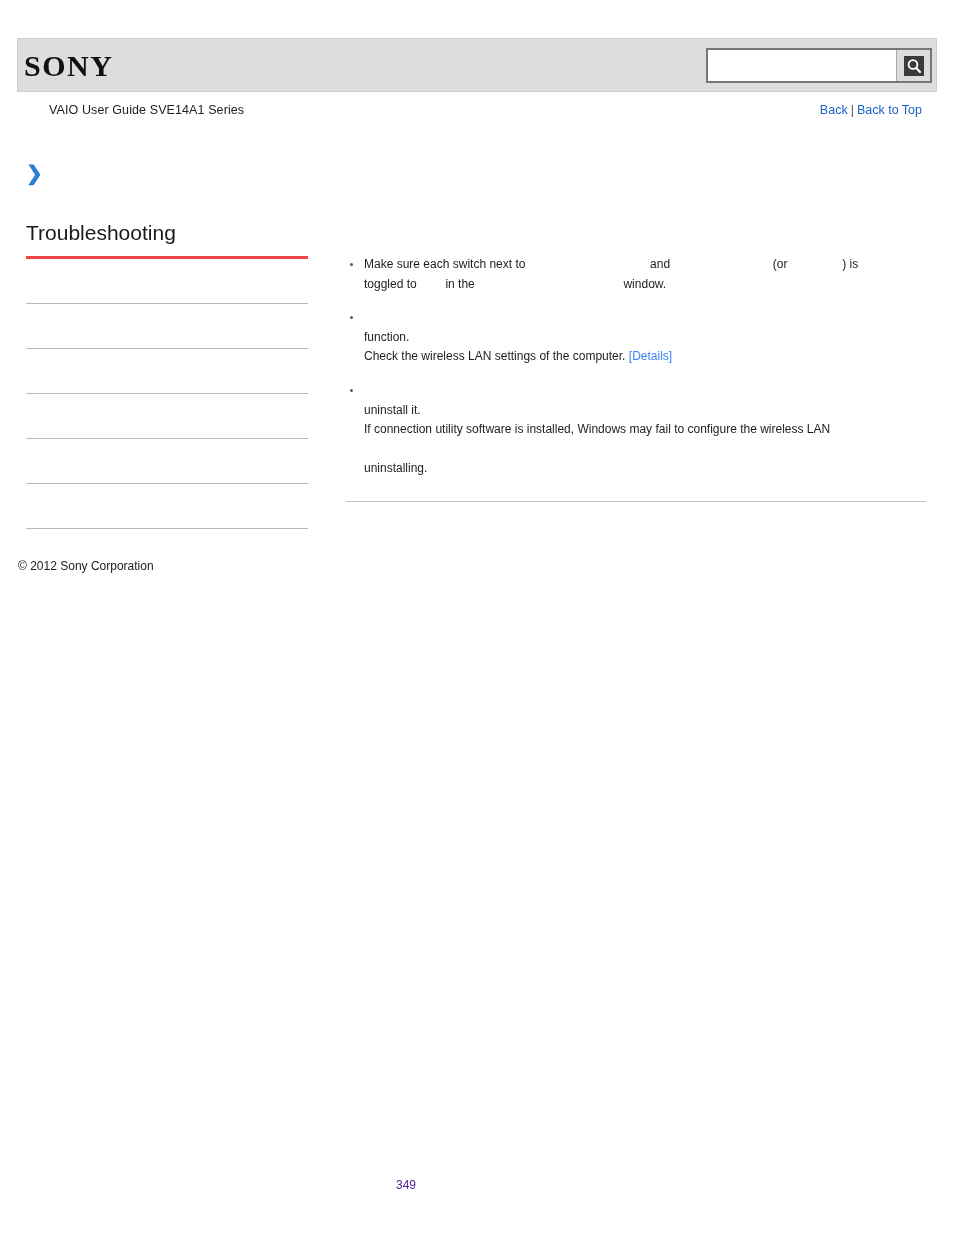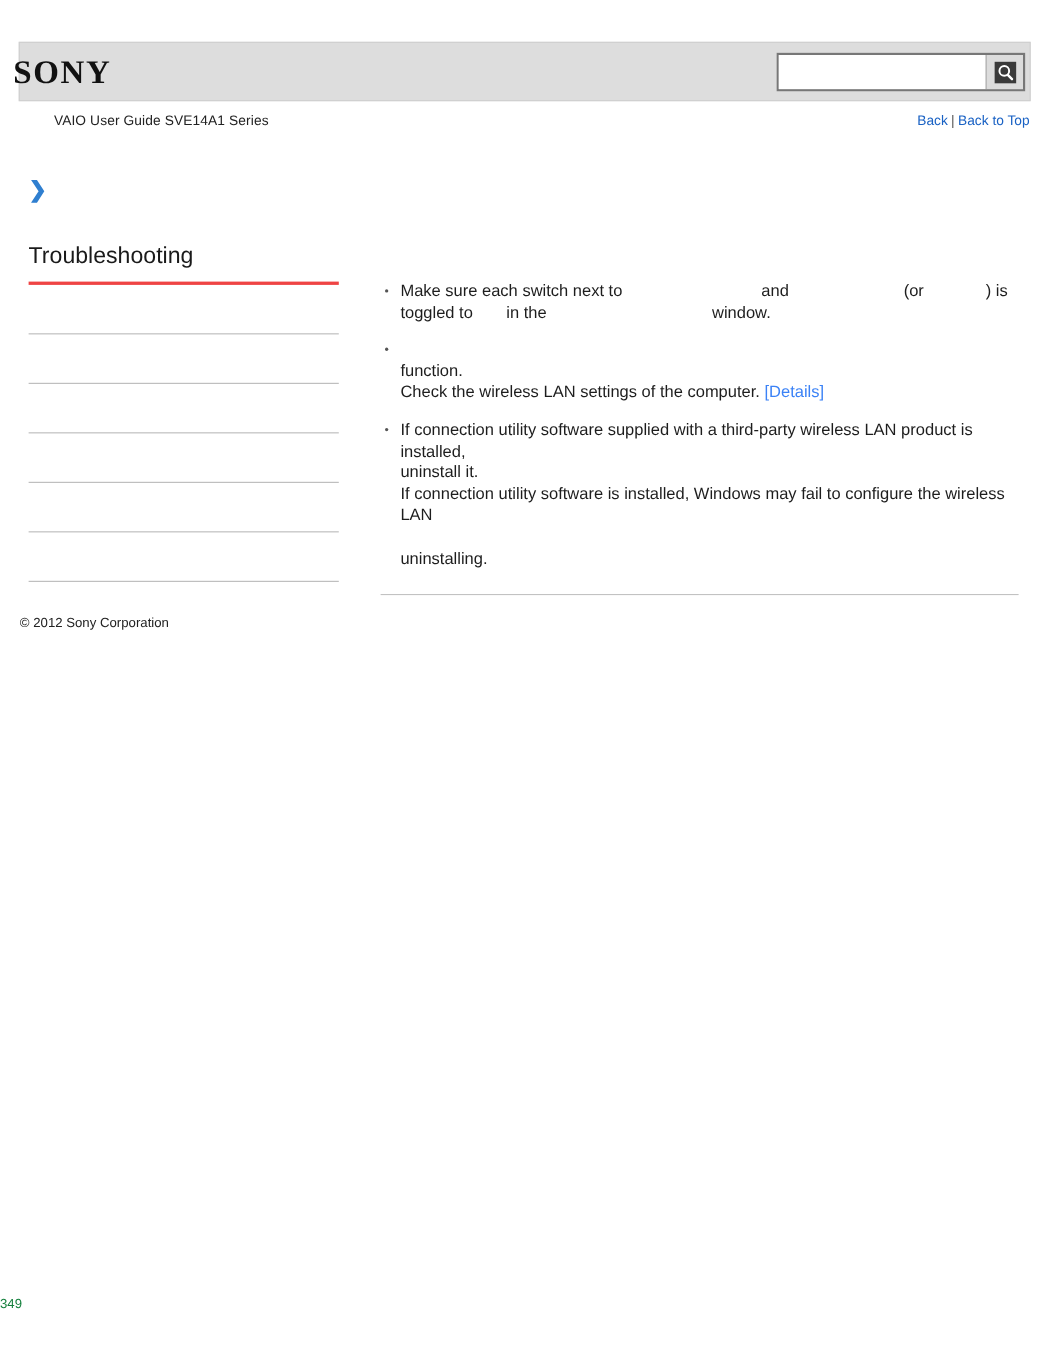--- a/index.html
+++ b/index.html
@@ -22,21 +22,21 @@
     left: 17px;
     top: 38px;
     width: 920px;
     height: 54px;
     background: #dddddd;
     border: 1px solid #cfcfcf;
     box-sizing: border-box;
   }
   .sony-logo {
     position: absolute;
-    left: 12px;
+    left: 24px;
     top: 51px;
     font-family: "Liberation Serif", serif;
     font-weight: bold;
     font-size: 30px;
     letter-spacing: 1.5px;
     color: #111111;
     line-height: 30px;
   }
   .search-wrap {
     position: absolute;
@@ -78,21 +78,21 @@
     position: absolute;
     left: 18px;
     top: 103px;
     font-size: 12.5px;
     color: #222222;
     letter-spacing: 0.1px;
     margin-left: 31px;
   }
   .nav-links {
     position: absolute;
-    right: 18px;
+    right: 32px;
     top: 103px;
     font-size: 12.5px;
     color: #1a62c4;
     white-space: nowrap;
   }
   .nav-links a {
     color: #1a62c4;
     text-decoration: none;
   }
   .nav-links .sep {
@@ -146,21 +146,21 @@
     width: 580px;
   }
   ul.bullets {
     list-style: none;
     margin: 0;
     padding: 0;
   }
   ul.bullets > li {
     position: relative;
     padding-left: 18px;
-    font-size: 15px;
+    font-size: 12px;
     line-height: 19.6px;
     color: #1d1d1d;
     margin-bottom: 14px;
   }
   ul.bullets > li::before {
     content: "";
     position: absolute;
     left: 4px;
     top: 8px;
     width: 3px;
@@ -188,23 +188,23 @@
     top: 559px;
     font-size: 12px;
     color: #222222;
     text-align: center;
   }
   .page-number {
     position: absolute;
     left: 0;
     top: 1178px;
     width: 812px;
-    text-align: left;
+    text-align: center;
     font-size: 12px;
-    color: #15803d;
+    color: #4c1d95;
   }
 </style>
 </head>
 <body>
 
 <div class="header-bar"></div>
 <div class="sony-logo">SONY</div>
 
 <div class="search-wrap">
   <input class="search-input" type="text" value="" placeholder="" style="">
@@ -254,21 +254,21 @@
     </li>
 
     <li>
       <br>
       <span>function.</span><br>
       <span>Check the wireless LAN settings of the computer.</span>
       <a href="#" class="link-inline">[Details]</a>
     </li>
 
     <li>
-      <span>If connection utility software supplied with a third-party wireless LAN product is installed,</span><br>
+      <br>
       <span>uninstall it.</span><br>
       <span>If connection utility software is installed, Windows may fail to configure the wireless LAN</span><br>
       <br>
       <span>uninstalling.</span>
     </li>
   </ul>
   <div class="content-rule"></div>
 </div>
 
 <div class="copyright">© 2012 Sony Corporation</div>

